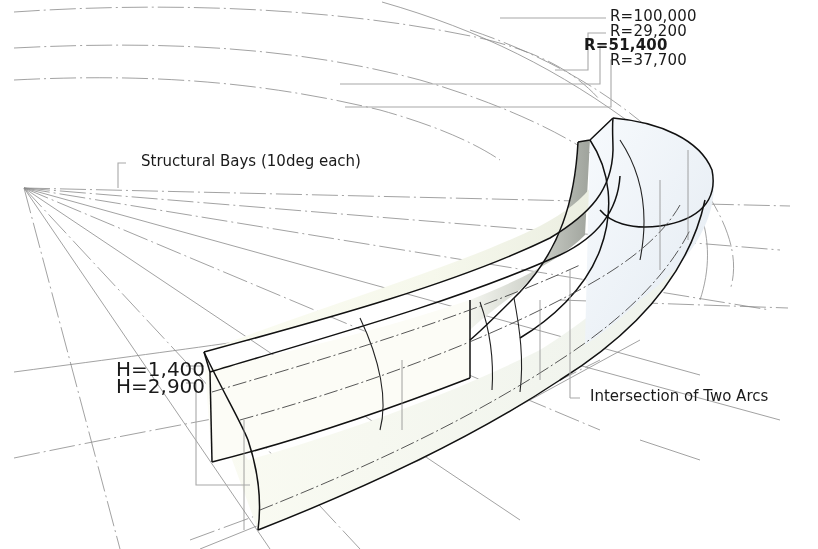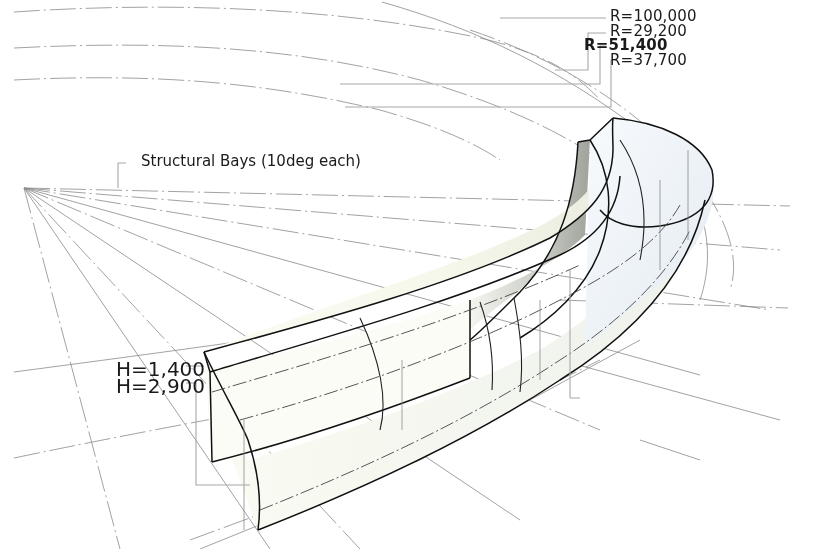--- a/index.html
+++ b/index.html
@@ -129,13 +129,14 @@
   <div class="label radius-label" style="left:610px; top:9px;">R=100,000</div>
   <div class="label radius-label" style="left:610px; top:24px;">R=29,200</div>
   <div class="label radius-label" style="left:584px; top:38px;font-weight:bold;">R=51,400</div>
   <div class="label radius-label" style="left:610px; top:53px;text-align:center;">R=37,700</div>
 
   <div class="label bays-label" style="left:141px; top:154px;">Structural Bays (10deg each)</div>
 
   <div class="label h-label" style="left:116px; top:359px;">H=1,400</div>
   <div class="label h-label" style="left:116px; top:376px;">H=2,900</div>
 
+  <div class="label ix-label" style="left:590px; top:389px;">Intersection of Two Arcs</div>
 </div>
 
 </body></html>

